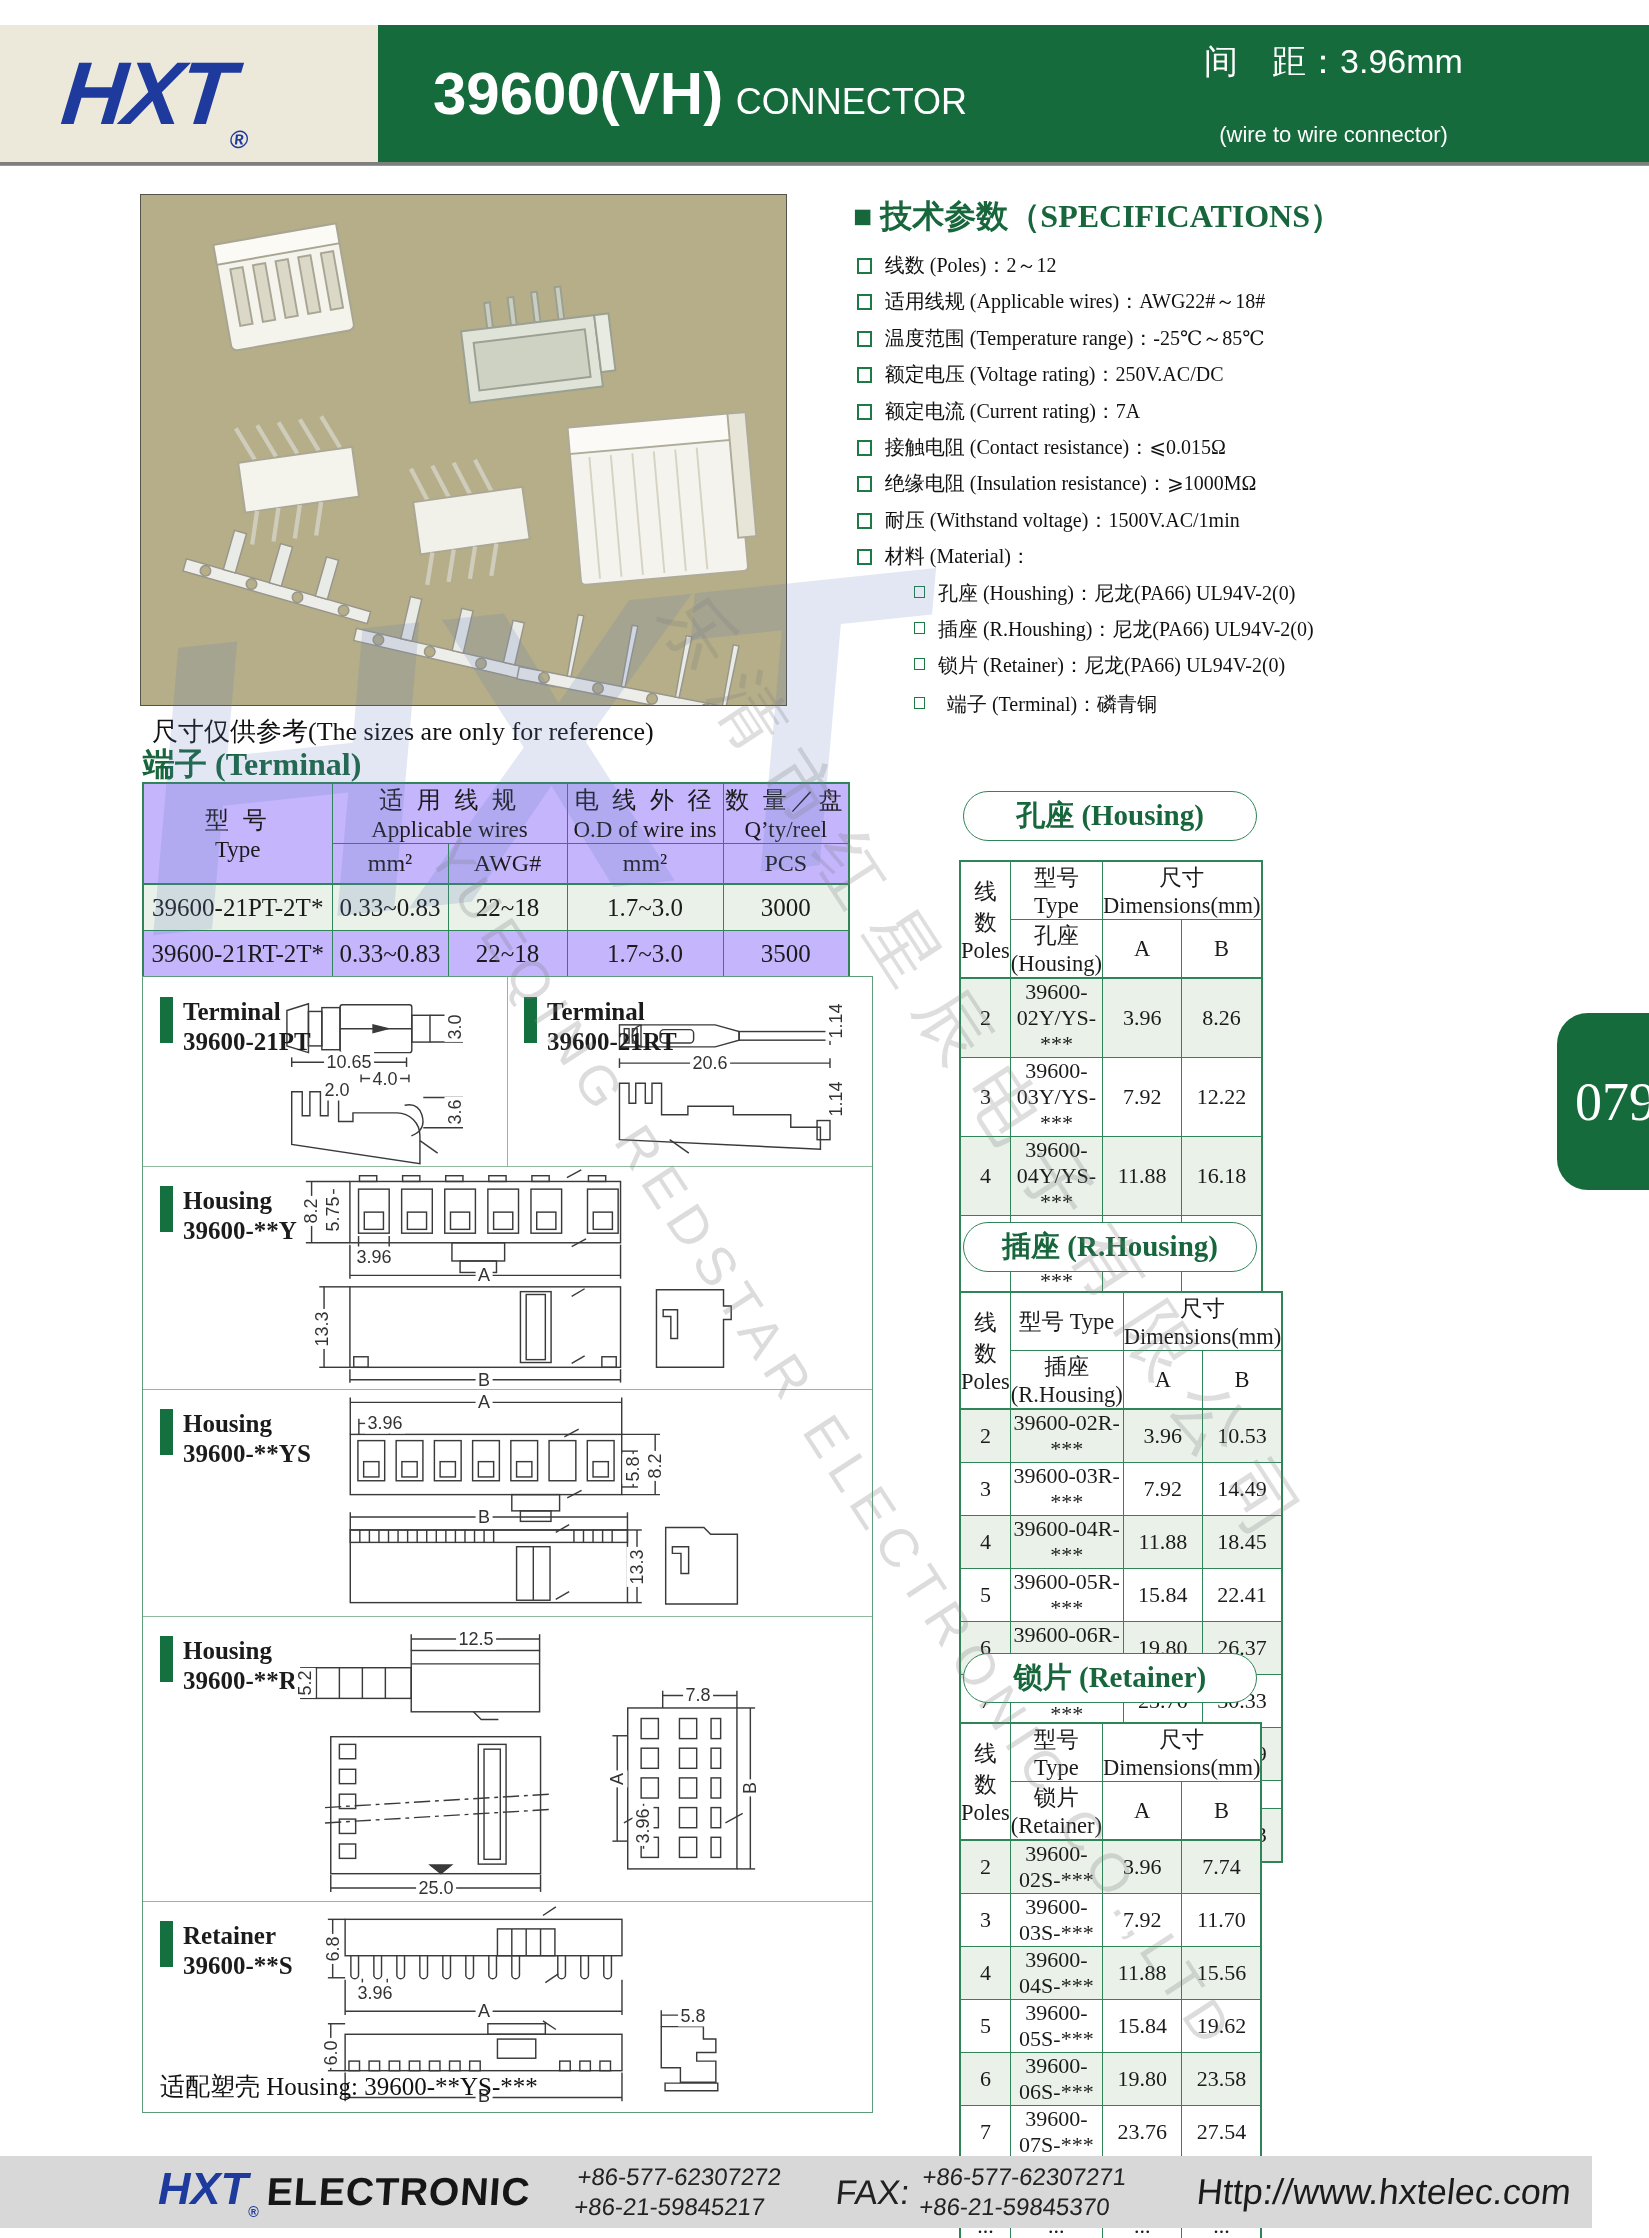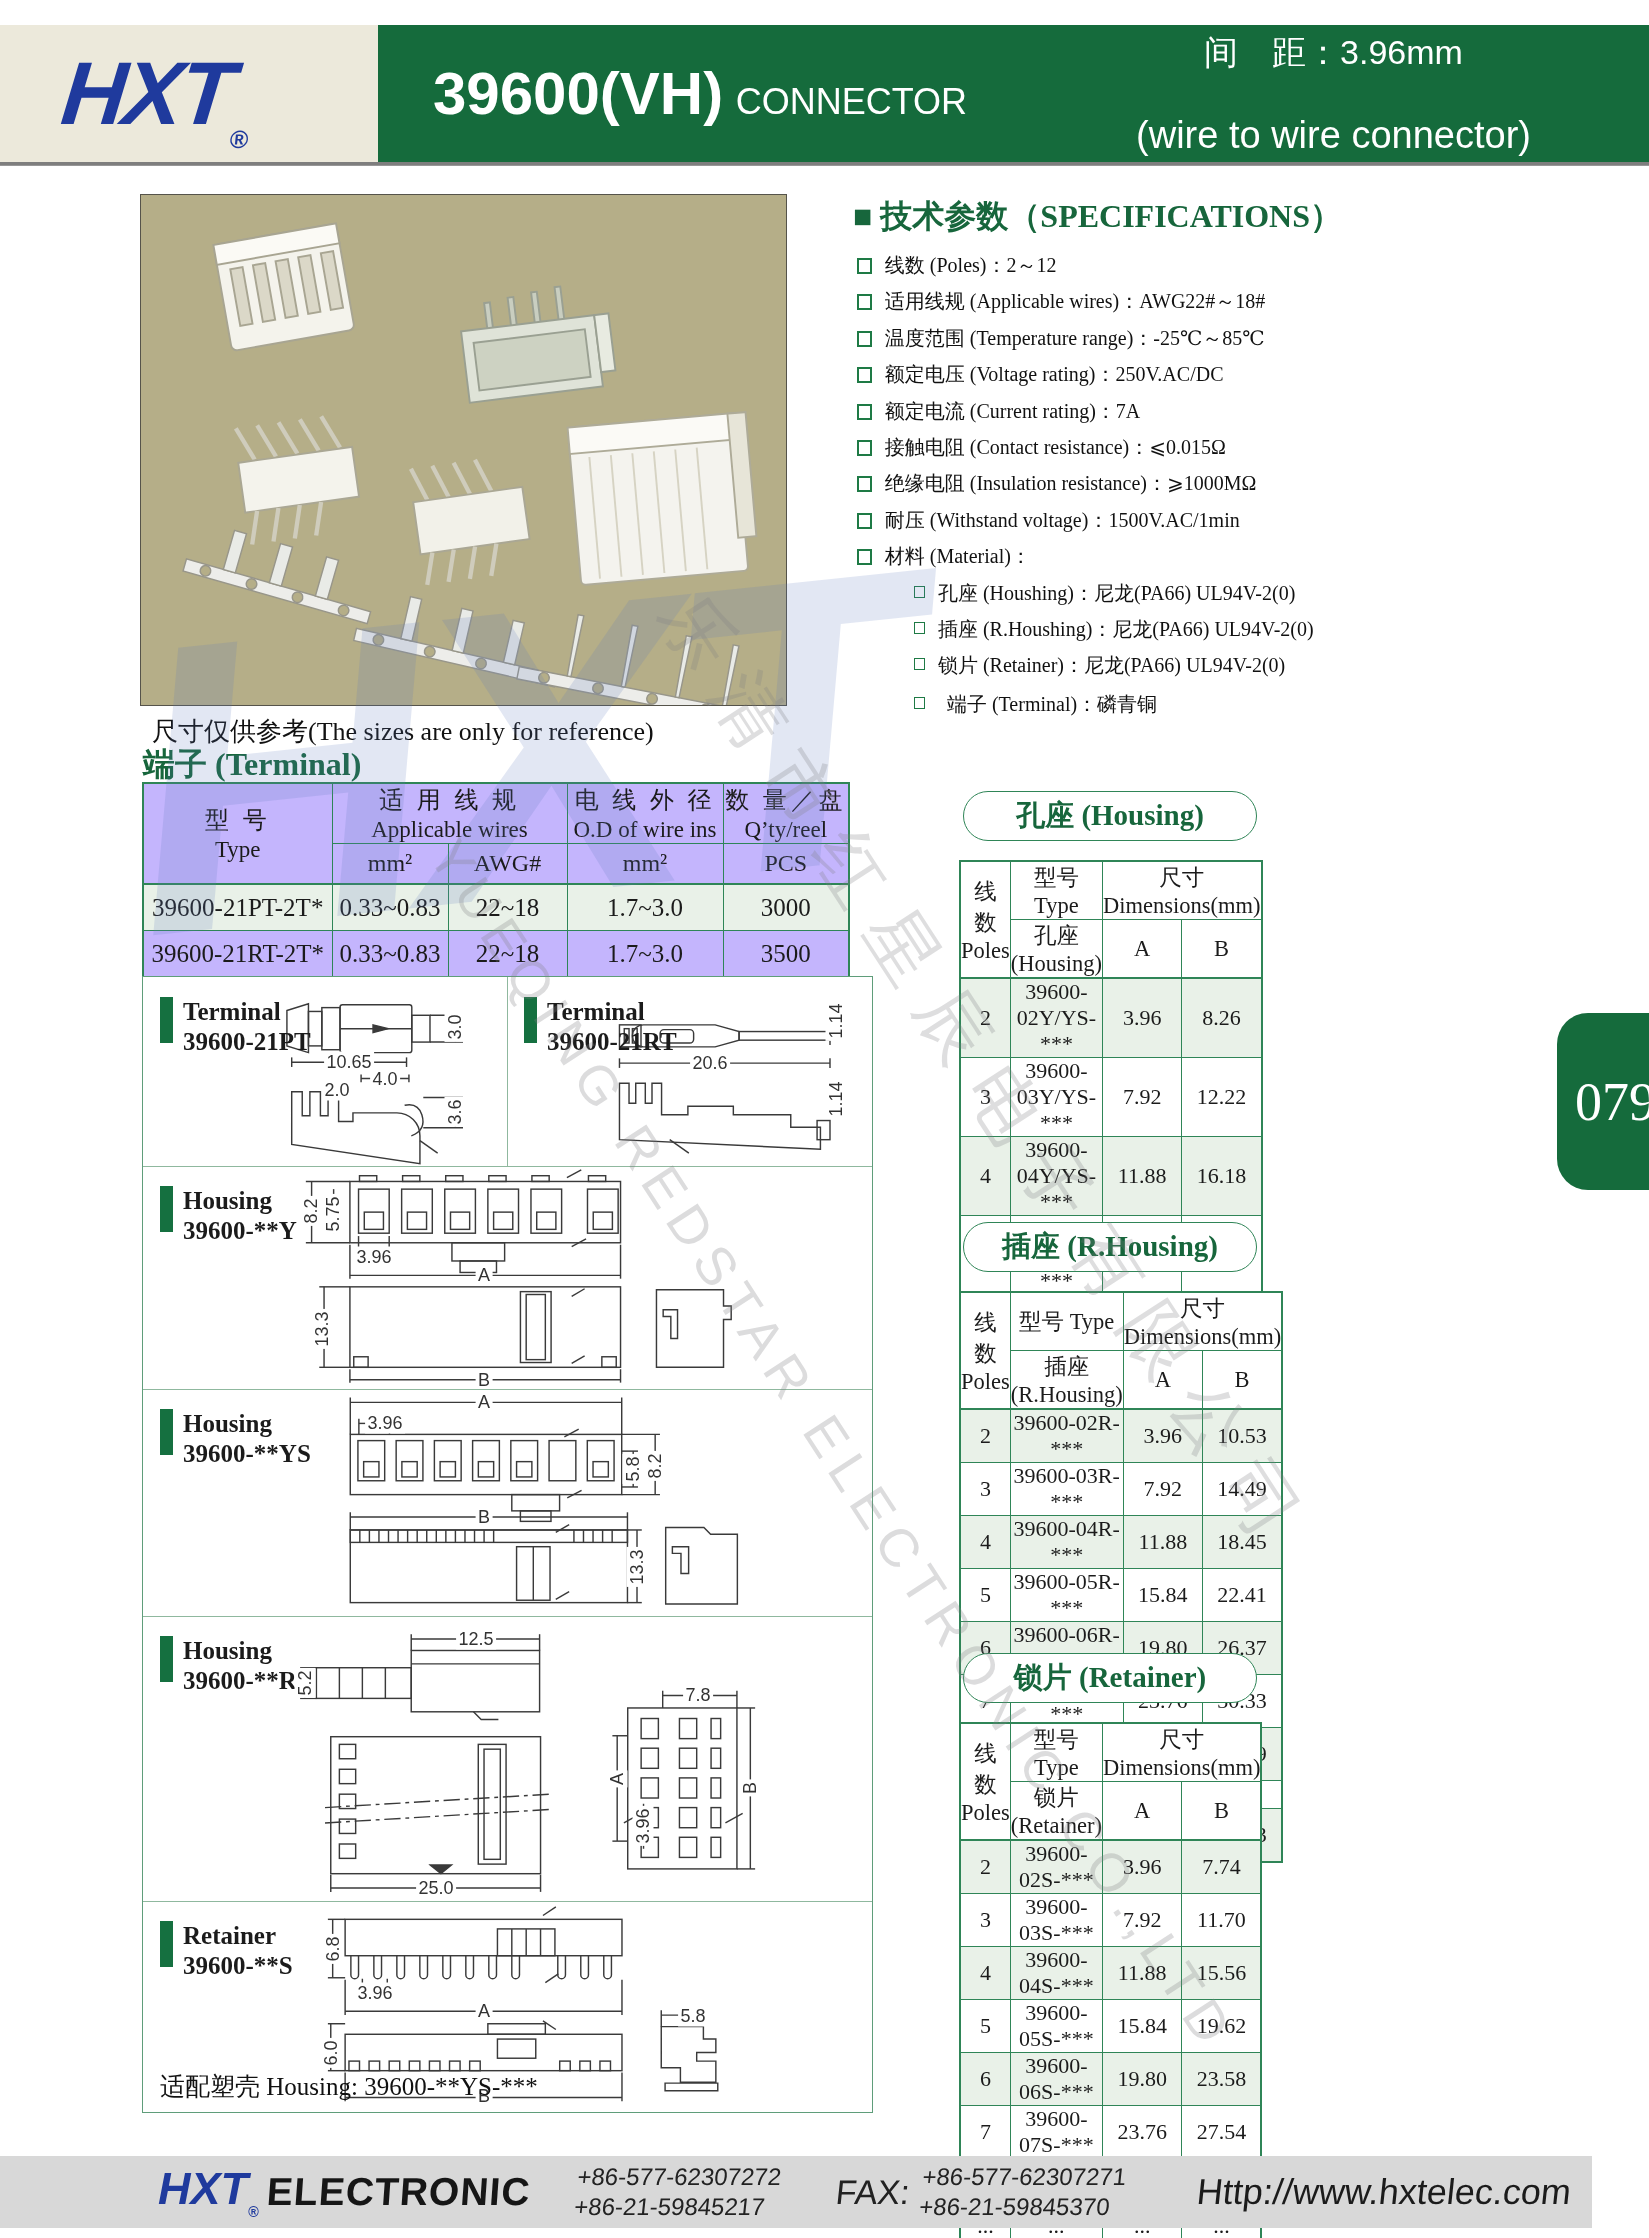--- a/index.html
+++ b/index.html
@@ -13,21 +13,21 @@
   #logo{left:62px;top:42px;font-family:"Liberation Sans",sans-serif;font-weight:bold;font-style:italic;
         font-size:89px;color:#1f3a9d;letter-spacing:-2.9px;transform:skewX(-6deg);}
   #logo .reg{font-size:25px;font-style:normal;letter-spacing:0;vertical-align:-24px;margin-left:2.9px;}
   #title-block{left:433px;top:25px;height:137px;display:flex;align-items:center;gap:12.5px;color:#fff;
         font-family:"Liberation Sans",sans-serif;}
   #title-main{font-size:60px;font-weight:bold;}
   #title-sub{font-size:36px;font-weight:normal;margin-top:16.3px;}
   #pitch{left:1087px;top:25px;width:493px;height:137px;color:#fff;font-family:"Liberation Sans",sans-serif;
         display:flex;flex-direction:column;justify-content:center;text-align:center;}
   #pitch .l1{font-size:34px;margin-bottom:6.7px;}
-  #pitch .l2{font-size:38px;margin-top:31px;}
+  #pitch .l2{font-size:22px;margin-top:31px;}
 
   
   #photo{left:140px;top:194px;width:645px;height:510px;background:#b5ae88;border:1.9px solid #55534a;}
   #caption{left:152px;top:714px;font-size:26px;color:#111;text-align:center;}
 
   
   #specs{left:853px;top:195px;width:733px;}
   #spec-title{font-size:32px;font-weight:bold;color:#17663c;margin-bottom:12.5px;}
   .spec-item{position:absolute;left:0;display:flex;align-items:flex-start;font-size:20px;color:#111;white-space:nowrap;}
   .spec-item .bullet{flex:0 0 auto;width:11.5px;height:11.5px;border:2.4px solid #1e7a45;margin:6.7px 12.5px 0 3.8px;background:#fff;}

